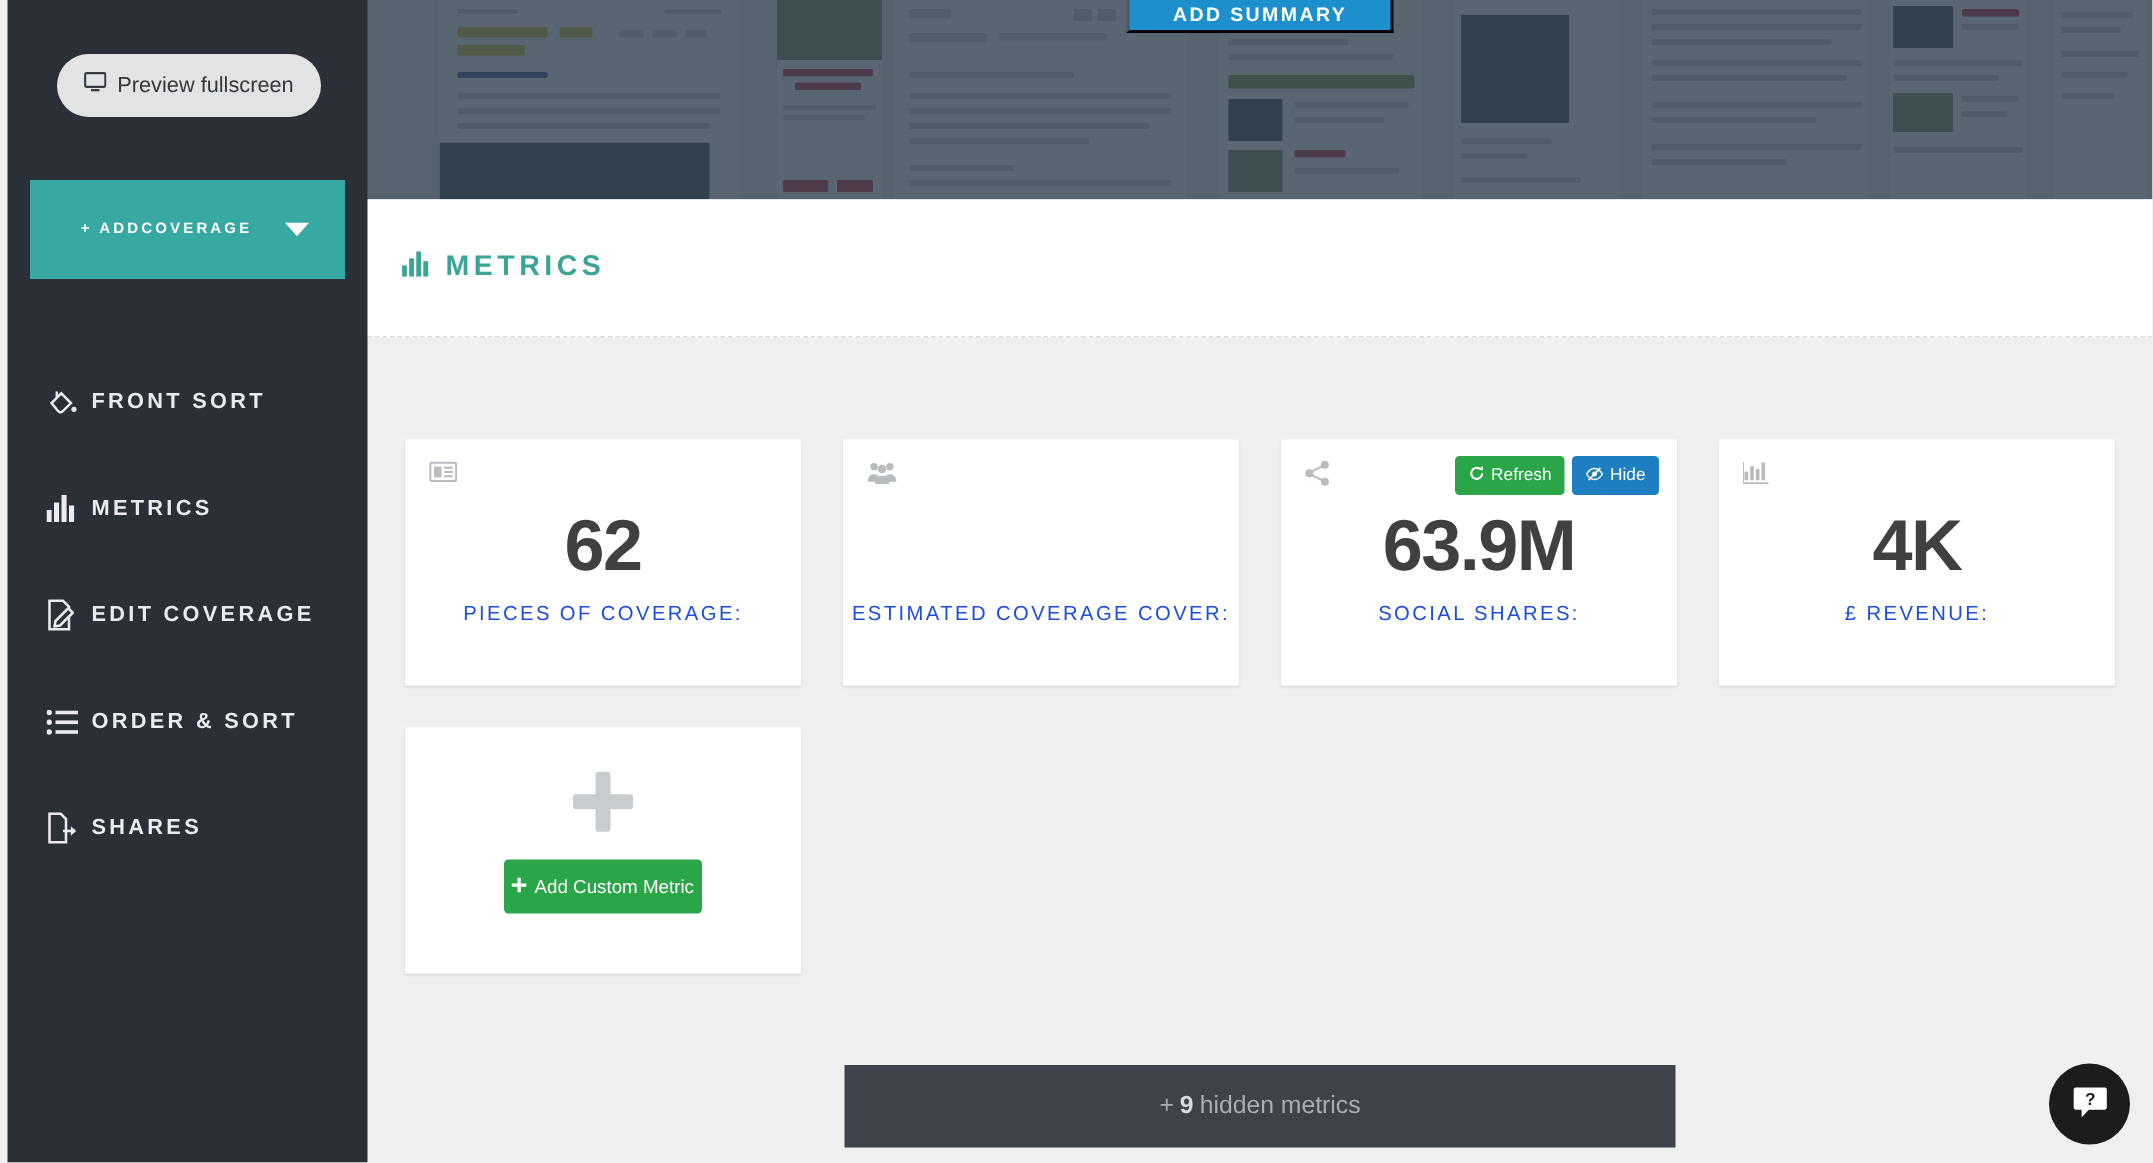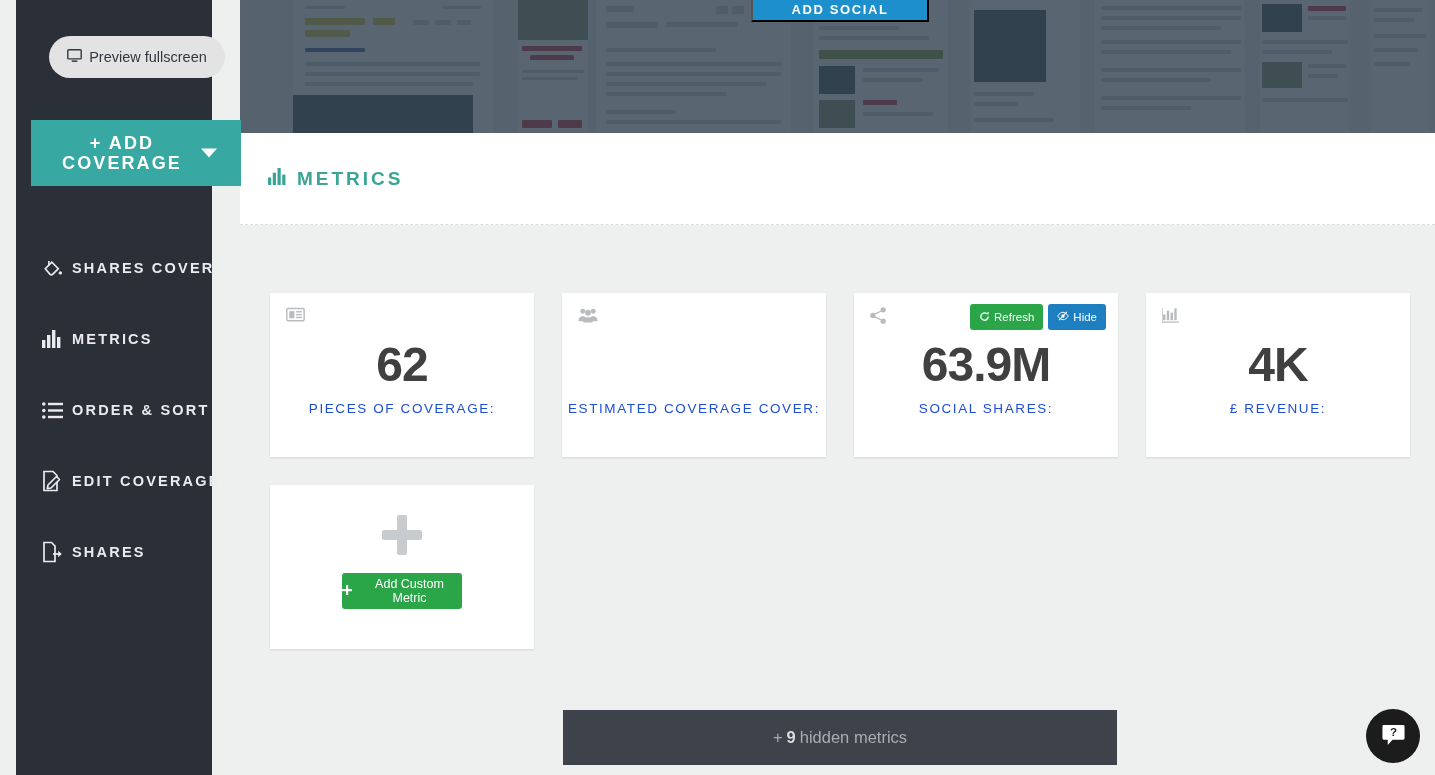--- a/index.html
+++ b/index.html
@@ -6,44 +6,44 @@
   html, body {
     width: 1435px; height: 775px;
     overflow: hidden;
     font-family: "Liberation Sans", sans-serif;
     background: #eeefef;
   }
   .app { position: relative; width: 1435px; height: 775px; }
 
   
   .sidebar {
-    position: absolute; left: 16px; top: 0;
-    width: 196px; height: 775px;
+    position: absolute; left: 5px; top: 0;
+    width: 240px; height: 775px;
     background: #2b2f38;
     z-index: 40;
   }
   .preview-btn {
     position: absolute; left: 33px; top: 36px;
     width: 176px; height: 42px;
     background: #e3e3e3; color: #33383f;
     border: none; border-radius: 21px;
     font-size: 14.5px; font-family: "Liberation Sans", sans-serif;
     display: flex; align-items: center; justify-content: center; gap: 7px;
     cursor: pointer;
   }
   .preview-btn svg { flex: 0 0 auto; }
   .add-coverage {
     position: absolute; left: 15px; top: 120px;
     width: 210px; height: 66px;
     background: #37a8a2; cursor: pointer;
   }
   .add-coverage .ac-label {
     position: absolute; left: 0; right: 28px; top: 0; bottom: 0;
-    display: flex; flex-direction: column; align-items: center; justify-content: center;
-    color: #fff; font-size: 18px; font-weight: bold; letter-spacing: 2.1px;
+    display: flex; align-items: center; justify-content: center;
+    color: #fff; font-size: 10px; font-weight: bold; letter-spacing: 2.1px;
     line-height: 20px; text-align: center;
   }
   .add-coverage .caret {
     position: absolute; right: 24px; top: 50%; transform: translateY(-50%);
     width: 0; height: 0;
     border-left: 8px solid transparent; border-right: 8px solid transparent;
     border-top: 9px solid #ffffff;
   }
   .nav { position: absolute; left: 0; top: 248px; width: 240px; }
   .nav-item {
@@ -165,21 +165,21 @@
   .mini-btn.green { background: #2aa548; }
   .mini-btn.blue  { background: #1d7fc0; }
 
   .card.add-card { display: block; }
   .plus-glyph {
     position: absolute; left: 50%; top: 52px; transform: translate(-50%,-50%);
     color: #c9cccf;
   }
   .add-metric-btn {
     position: absolute; left: 50%; top: 88px; transform: translateX(-50%);
-    width: 120px; height: 36px;
+    width: 132px; height: 36px;
     background: #2aa548; border: none; border-radius: 3px;
     color: #fff; font-size: 12.5px; cursor: pointer;
     font-family: "Liberation Sans", sans-serif;
     display: flex; align-items: center; justify-content: center; gap: 5px;
   }
 
   
   .hidden-bar {
     position: absolute; left: 323px; top: 577px;
     width: 554px; height: 55px;
@@ -297,21 +297,21 @@
       <div class="ln" style="left:4px;top:18px;width:40px;height:4px;"></div>
       <div class="ln" style="left:4px;top:34px;width:52px;height:4px;"></div>
       <div class="ln" style="left:4px;top:48px;width:44px;height:4px;"></div>
       <div class="ln" style="left:4px;top:62px;width:36px;height:4px;"></div>
     </div>
 
   </div>
   <div class="dim-overlay"></div>
 
   <button class="add-comment">
-    <span>ADD SOCIAL</span>
+    <span>ADD SUMMARY</span>
   </button>
 
   <div class="sidebar">
 
     <button class="preview-btn">
       <span>
         <svg width="15" height="14" viewBox="0 0 16 15" fill="none">
           <rect x="0.8" y="0.8" width="14.4" height="9.8" rx="1" stroke="#33383f" stroke-width="1.5"></rect>
           <rect x="5" y="12.2" width="6" height="1.6" fill="#33383f"></rect>
         </svg>
@@ -330,57 +330,57 @@
     <div class="nav">
 
       <div class="nav-item">
         <span class="ni-icon">
           <svg width="21" height="21" viewBox="0 0 22 22" fill="none">
             <path d="M3.5 11.2 L10.3 4.4 L17.1 11.2 L11.4 16.9 A2.3 2.3 0 0 1 8.2 16.9 Z" stroke="#e9ebee" stroke-width="1.7" fill="none"></path>
             <path d="M7.2 7.5 L7.2 3.2" stroke="#e9ebee" stroke-width="1.7"></path>
             <circle cx="19.2" cy="15.6" r="1.8" fill="#e9ebee"></circle>
           </svg>
         </span>
-        <span class="ni-label">SHARES COVER</span>
+        <span class="ni-label">FRONT SORT</span>
       </div>
 
       <div class="nav-item">
         <span class="ni-icon">
           <svg width="20" height="18" viewBox="0 0 20 18">
             <rect x="0" y="10" width="3.4" height="8" fill="#e9ebee"></rect>
             <rect x="5" y="5" width="3.4" height="13" fill="#e9ebee"></rect>
             <rect x="10" y="0" width="3.4" height="18" fill="#e9ebee"></rect>
             <rect x="15" y="7" width="3.4" height="11" fill="#e9ebee"></rect>
           </svg>
         </span>
         <span class="ni-label">METRICS</span>
+      </div>
+
+      <div class="nav-item">
+        <span class="ni-icon">
+          <svg width="20" height="22" viewBox="0 0 20 22" fill="none">
+            <path d="M2 1.5 H11 L15 5.5 V20.5 H2 Z" stroke="#e9ebee" stroke-width="1.7" fill="none"></path>
+            <path d="M6 15 L14.5 6.5 L17.5 9.5 L9 18 L5.3 18.7 Z" fill="#2b2f38" stroke="#e9ebee" stroke-width="1.7" stroke-linejoin="round"></path>
+          </svg>
+        </span>
+        <span class="ni-label">EDIT COVERAGE</span>
       </div>
 
       <div class="nav-item">
         <span class="ni-icon">
           <svg width="21" height="17" viewBox="0 0 21 17">
             <circle cx="1.8" cy="2" r="1.8" fill="#e9ebee"></circle>
             <rect x="6" y="0.8" width="15" height="2.4" fill="#e9ebee"></rect>
             <circle cx="1.8" cy="8.5" r="1.8" fill="#e9ebee"></circle>
             <rect x="6" y="7.3" width="15" height="2.4" fill="#e9ebee"></rect>
             <circle cx="1.8" cy="15" r="1.8" fill="#e9ebee"></circle>
             <rect x="6" y="13.8" width="15" height="2.4" fill="#e9ebee"></rect>
           </svg>
         </span>
         <span class="ni-label">ORDER &amp; SORT</span>
-      </div>
-
-      <div class="nav-item">
-        <span class="ni-icon">
-          <svg width="20" height="22" viewBox="0 0 20 22" fill="none">
-            <path d="M2 1.5 H11 L15 5.5 V20.5 H2 Z" stroke="#e9ebee" stroke-width="1.7" fill="none"></path>
-            <path d="M6 15 L14.5 6.5 L17.5 9.5 L9 18 L5.3 18.7 Z" fill="#2b2f38" stroke="#e9ebee" stroke-width="1.7" stroke-linejoin="round"></path>
-          </svg>
-        </span>
-        <span class="ni-label">EDIT COVERAGE</span>
       </div>
 
       <div class="nav-item">
         <span class="ni-icon">
           <svg width="21" height="22" viewBox="0 0 21 22" fill="none">
             <path d="M2 1.5 H9.5 L13 5 V20.5 H2 Z" stroke="#e9ebee" stroke-width="1.7" fill="none"></path>
             <path d="M11 13 H19" stroke="#e9ebee" stroke-width="1.8"></path>
             <path d="M16.2 9.8 L19.8 13 L16.2 16.2 Z" fill="#e9ebee"></path>
           </svg>
         </span>

